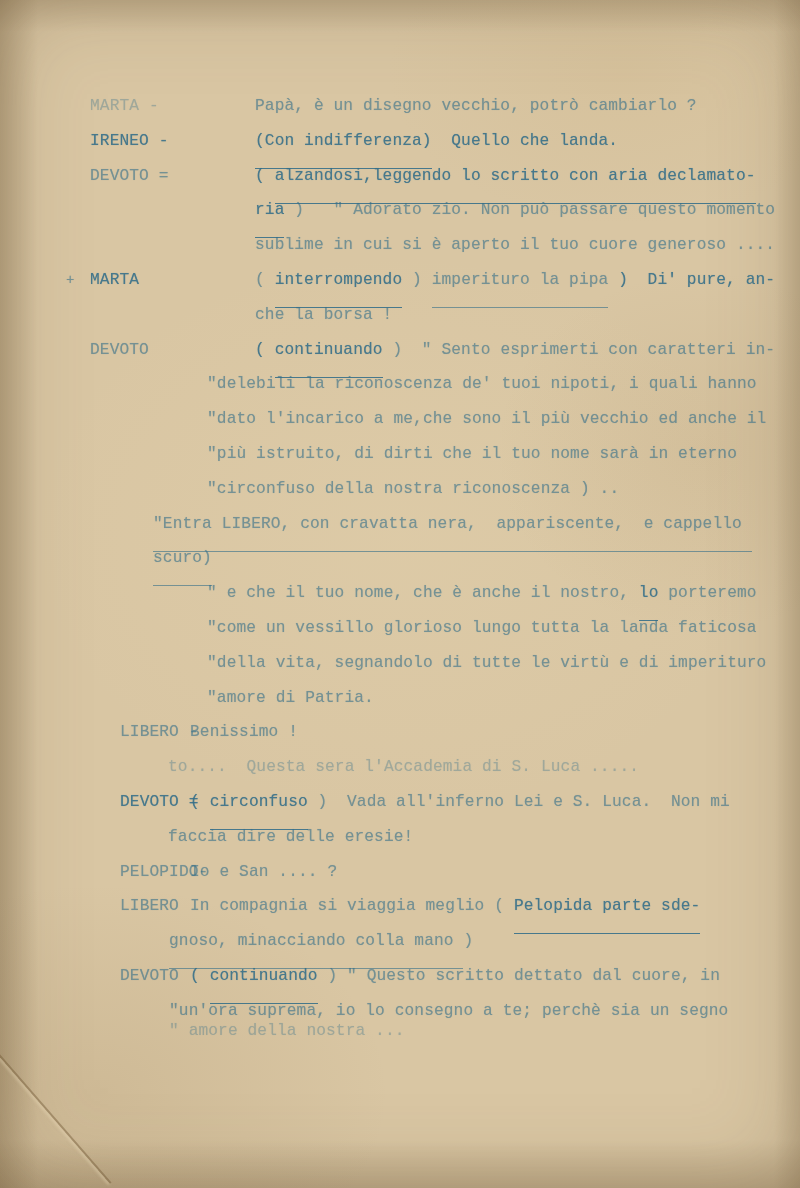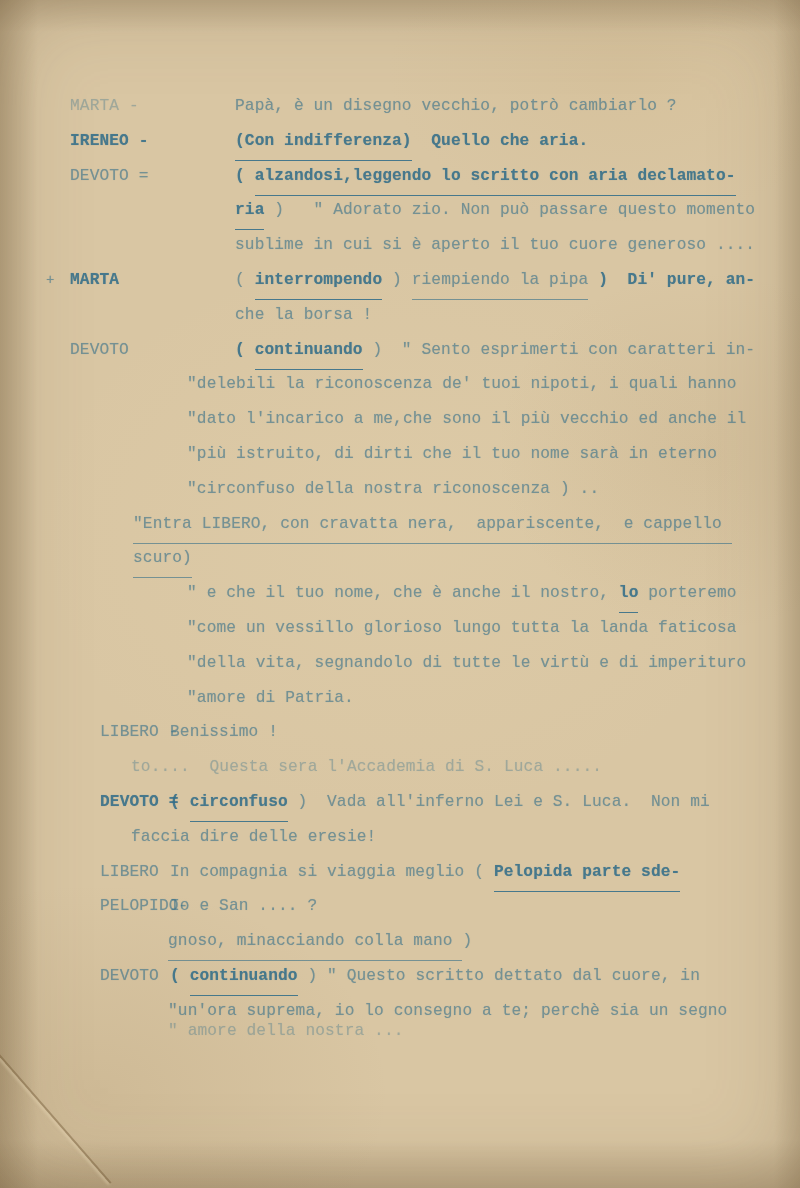--- a/index.html
+++ b/index.html
@@ -22,70 +22,70 @@
       #d9c6a3;
     box-shadow: inset 0 0 90px rgba(96,76,45,0.28);
   }
   .crease{
     position:absolute;left:-30px;top:1118px;width:170px;height:2px;
     background:rgba(112,88,54,0.45);
     box-shadow:0 2px 3px rgba(244,230,195,0.5);
     transform:rotate(49deg);
   }
   .body-col{position:absolute;left:0;top:96px;width:800px;}
-  .row{position:relative;height:34.8px;white-space:pre;}
+  .row{position:relative;height:34.8px;white-space:pre;margin-left:20px;}
   .row.tight{height:20.5px;}
   .speaker,.linebody,.mark{
     position:absolute;top:0;font-size:16.2px;line-height:20px;
     color:#336e89;text-shadow:0 0 0.9px rgba(51,110,137,0.55);
     letter-spacing:0.1px;
   }
   .mark{left:46px;font-size:14px;}
   .sp-a{left:70px;}
   .sp-b{left:100px;}
   .ind-dialogA{left:235px;}
   .ind-dialogB{left:170px;}
   .ind-quote{left:187px;}
   .ind-stage{left:133px;}
-  .ind-contB{left:131px;}
-  .ind-quoteC{left:168px;}
+  .ind-contB{left:148px;}
+  .ind-quoteC{left:149px;}
   .seg{display:inline-block;}
-  .u{border-bottom:1.7px solid currentColor;padding-bottom:9px;}
-  .f1{opacity:0.88;font-weight:bold;}
+  .u{border-bottom:1.7px solid currentColor;padding-bottom:17px;}
+  .f1{opacity:0.88;}
   .f2{opacity:0.60;}
   .f3{opacity:0.34;}
 </style>
 </head>
 <body>
 
 <div class="paper">
   <div class="body-col">
       <div class="row"><span class="speaker sp-a f3">MARTA -</span><span class="linebody ind-dialogA"><span class="seg f2">Papà, è un disegno vecchio, potrò cambiarlo ?</span></span></div>
-      <div class="row"><span class="speaker sp-a f1">IRENEO -</span><span class="linebody ind-dialogA"><span class="seg f1 u">(Con indifferenza)</span><span class="seg f1">  Quello che aria.</span></span></div>
+      <div class="row"><span class="speaker sp-a f1">IRENEO -</span><span class="linebody ind-dialogA"><span class="seg f1 u">(Con indifferenza)</span><span class="seg f1">  Quello che landa.</span></span></div>
       <div class="row"><span class="speaker sp-a f2">DEVOTO =</span><span class="linebody ind-dialogA"><span class="seg f1">( </span><span class="seg f1 u">alzandosi,leggendo lo scritto con aria declamato-</span></span></div>
       <div class="row"><span class="linebody ind-dialogA"><span class="seg f1 u">ria</span><span class="seg f2"> )   " Adorato zio. Non può passare questo momento</span></span></div>
       <div class="row"><span class="linebody ind-dialogA"><span class="seg f2">sublime in cui si è aperto il tuo cuore generoso ....</span></span></div>
-      <div class="row"><span class="mark f2">+</span><span class="speaker sp-a f1">MARTA</span><span class="linebody ind-dialogA"><span class="seg f2">( </span><span class="seg f1 u">interrompendo</span><span class="seg f2"> ) </span><span class="seg f2 u">riempiendo la pipa</span><span class="seg f1"> )  Di' pure, an-</span></span></div>
+      <div class="row"><span class="mark f2">+</span><span class="speaker sp-a f1">MARTA</span><span class="linebody ind-dialogA"><span class="seg f2">( </span><span class="seg f1 u">interrompendo</span><span class="seg f2"> ) </span><span class="seg f2 u">imperituro la pipa</span><span class="seg f1"> )  Di' pure, an-</span></span></div>
       <div class="row"><span class="linebody ind-dialogA"><span class="seg f2">che la borsa !</span></span></div>
       <div class="row"><span class="speaker sp-a f2">DEVOTO</span><span class="linebody ind-dialogA"><span class="seg f1">( </span><span class="seg f1 u">continuando</span><span class="seg f2"> )  " Sento esprimerti con caratteri in-</span></span></div>
       <div class="row"><span class="linebody ind-quote"><span class="seg f2">"delebili la riconoscenza de' tuoi nipoti, i quali hanno</span></span></div>
       <div class="row"><span class="linebody ind-quote"><span class="seg f2">"dato l'incarico a me,che sono il più vecchio ed anche il</span></span></div>
       <div class="row"><span class="linebody ind-quote"><span class="seg f2">"più istruito, di dirti che il tuo nome sarà in eterno</span></span></div>
       <div class="row"><span class="linebody ind-quote"><span class="seg f2">"circonfuso della nostra riconoscenza ) ..</span></span></div>
       <div class="row"><span class="linebody ind-stage"><span class="seg f2 u">"Entra LIBERO, con cravatta nera,  appariscente,  e cappello </span></span></div>
       <div class="row"><span class="linebody ind-stage"><span class="seg f2 u">scuro)</span></span></div>
       <div class="row"><span class="linebody ind-quote"><span class="seg f2">" e che il tuo nome, che è anche il nostro, </span><span class="seg f1 u">lo</span><span class="seg f2"> porteremo</span></span></div>
       <div class="row"><span class="linebody ind-quote"><span class="seg f2">"come un vessillo glorioso lungo tutta la landa faticosa</span></span></div>
       <div class="row"><span class="linebody ind-quote"><span class="seg f2">"della vita, segnandolo di tutte le virtù e di imperituro</span></span></div>
       <div class="row"><span class="linebody ind-quote"><span class="seg f2">"amore di Patria.</span></span></div>
       <div class="row"><span class="speaker sp-b f2">LIBERO -</span><span class="linebody ind-dialogB"><span class="seg f2">Benissimo !</span></span></div>
       <div class="row"><span class="linebody ind-contB"><span class="seg f3">to....  Questa sera l'Accademia di S. Luca .....</span></span></div>
       <div class="row"><span class="speaker sp-b f1">DEVOTO =</span><span class="linebody ind-dialogB"><span class="seg f1">( </span><span class="seg f1 u">circonfuso</span><span class="seg f2"> )  Vada all'inferno Lei e S. Luca.  Non mi</span></span></div>
       <div class="row"><span class="linebody ind-contB"><span class="seg f2">faccia dire delle eresie!</span></span></div>
+      <div class="row"><span class="speaker sp-b f2">PELOPIDO-</span><span class="linebody ind-dialogB"><span class="seg f2">Io e San .... ?</span></span></div>
       <div class="row"><span class="speaker sp-b f2">LIBERO</span><span class="linebody ind-dialogB"><span class="seg f2">In compagnia si viaggia meglio ( </span><span class="seg f1 u">Pelopida parte sde-</span></span></div>
-      <div class="row"><span class="speaker sp-b f2">PELOPIDO-</span><span class="linebody ind-dialogB"><span class="seg f2">Io e San .... ?</span></span></div>
       <div class="row"><span class="linebody ind-quoteC"><span class="seg f2 u">gnoso, minacciando colla mano </span><span class="seg f2">)</span></span></div>
       <div class="row"><span class="speaker sp-b f2">DEVOTO</span><span class="linebody ind-dialogB"><span class="seg f1">( </span><span class="seg f1 u">continuando</span><span class="seg f2"> ) " Questo scritto dettato dal cuore, in</span></span></div>
       <div class="row tight"><span class="linebody ind-quoteC"><span class="seg f2">"un'ora suprema, io lo consegno a te; perchè sia un segno</span></span></div>
       <div class="row"><span class="linebody ind-quoteC"><span class="seg f3">" amore della nostra ...</span></span></div>
     </div>
   <div class="crease"></div>
 </div>
 
 </body></html>

